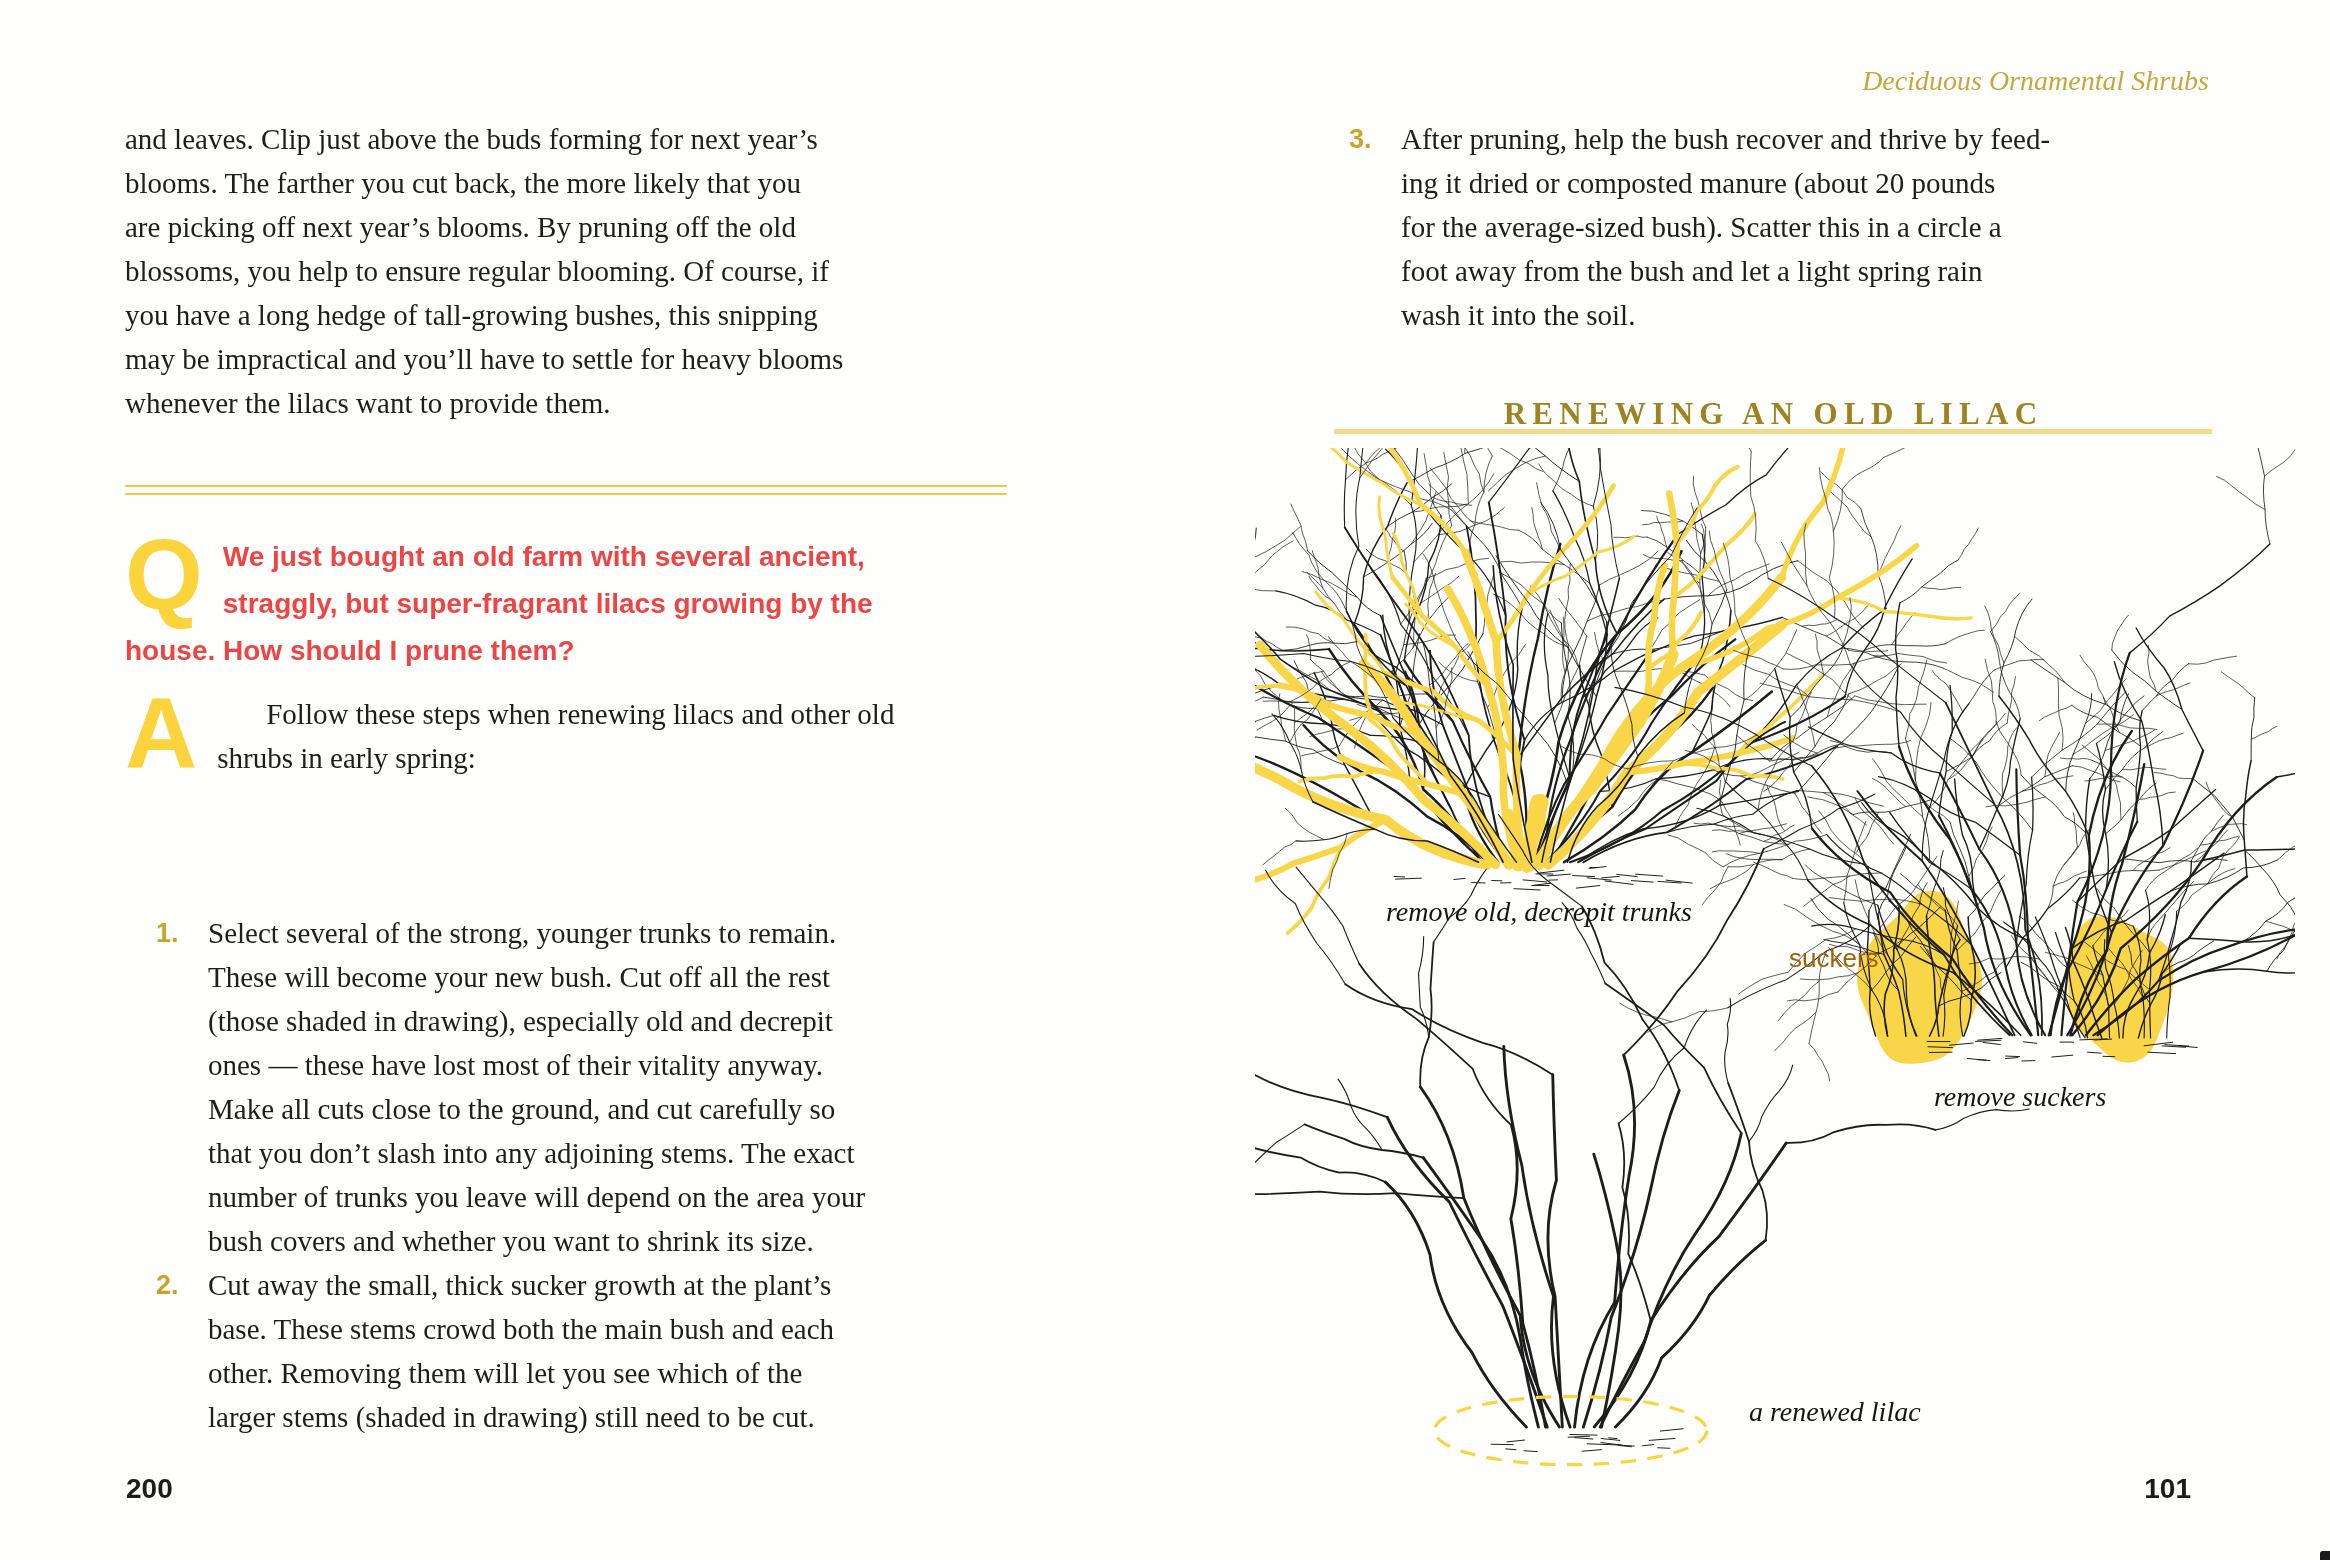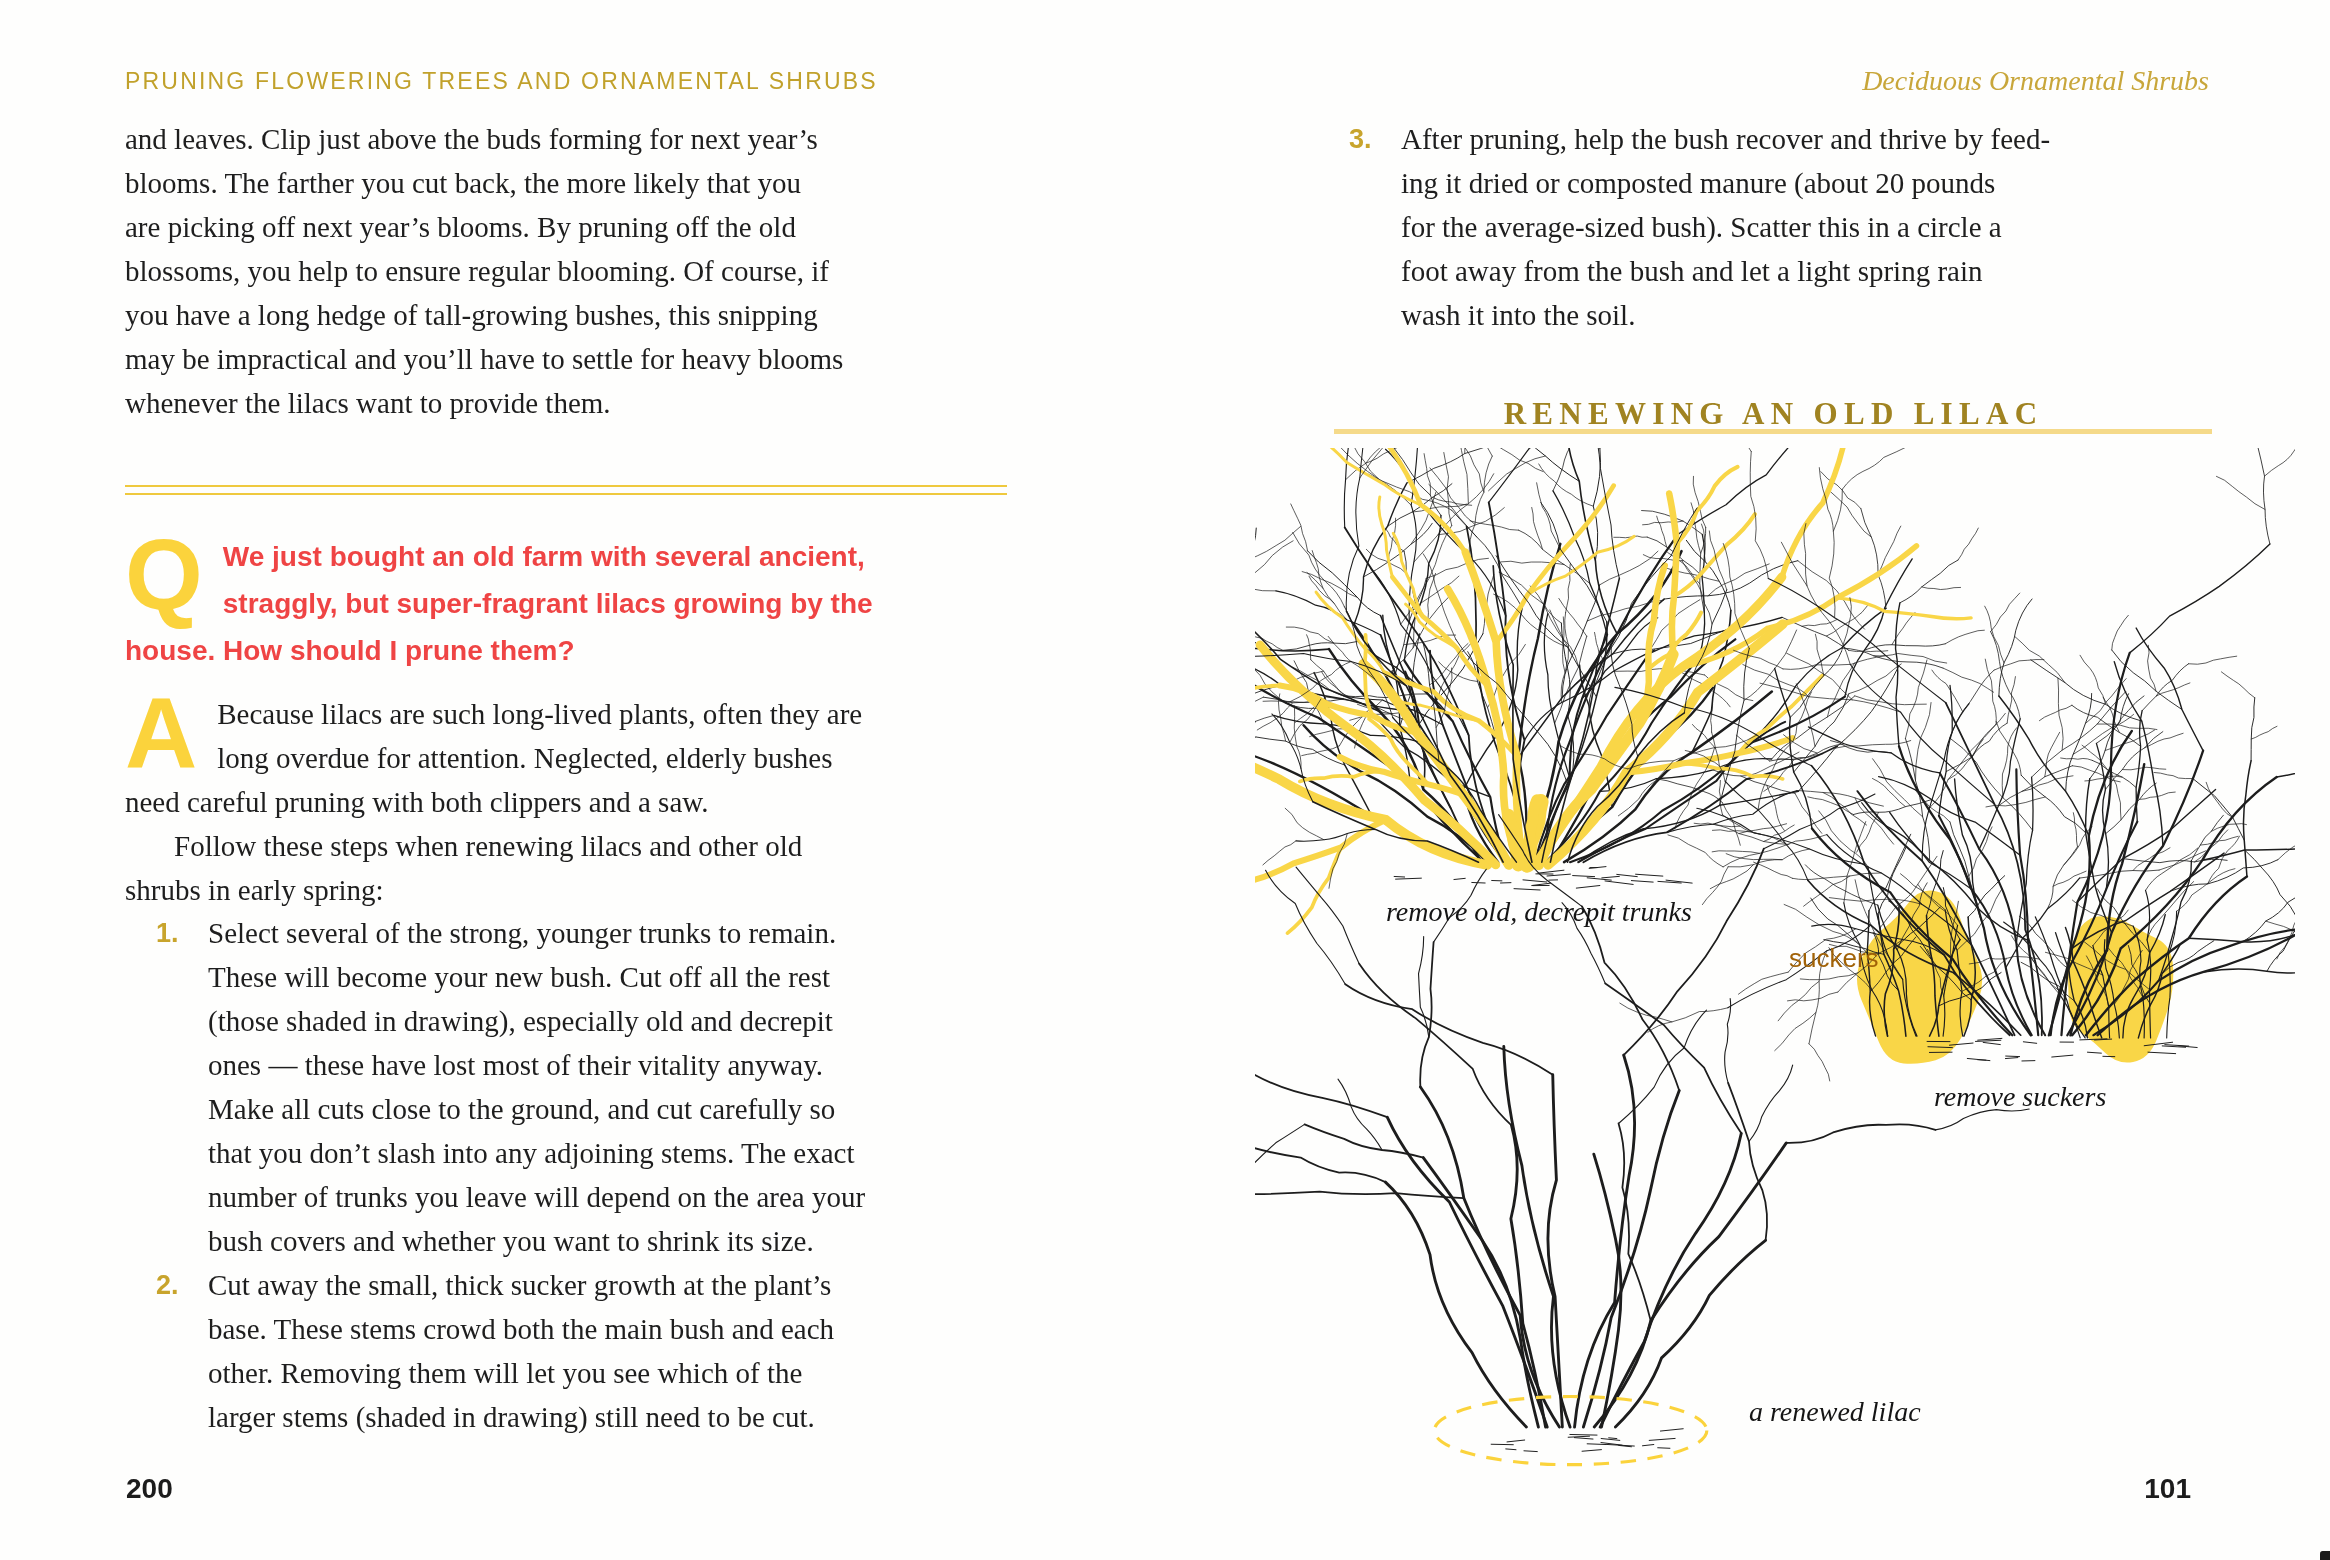--- a/index.html
+++ b/index.html
@@ -69,44 +69,40 @@
   .lbl-suckers{left:1789px;top:943px;}
   .cap-suckers{left:1934px;top:1081px;}
   .cap-renewed{left:1749px;top:1396px;}
   .corner-mark{left:2320px;top:1551px;width:10px;height:10px;background:#1B1B1B;border-radius:2.7px 0 0 0;}
 </style>
 </head>
 <body>
 
 <div class="spread">
 
-  <div class="abs running-head-left">PRUNING FLOWERING TREES AND ORNAMENTAL SHRUBS</div>
 
   <div class="abs para1 serif-body lines">and leaves. Clip just above the buds forming for next year’s
 blooms. The farther you cut back, the more likely that you
 are picking off next year’s blooms. By pruning off the old
 blossoms, you help to ensure regular blooming. Of course, if
 you have a long hedge of tall-growing bushes, this snipping
 may be impractical and you’ll have to settle for heavy blooms
 whenever the lilacs want to provide them.</div>
 
   <div class="abs divider"></div>
 
   <div class="abs q-block">
     <span class="dropcap">Q</span>
     <div class="q-text lines">We just bought an old farm with several ancient,
 straggly, but super-fragrant lilacs growing by the
 house. How should I prune them?</div>
   </div>
 
   <div class="abs a-block">
     <span class="dropcap">A</span>
-    <div class="serif-body lines">Because lilacs are such long-lived plants, often they are
-long overdue for attention. Neglected, elderly bushes
-need careful pruning with both clippers and a saw.</div>
     <div class="serif-body lines a-para2">Follow these steps when renewing lilacs and other old
 shrubs in early spring:</div>
   </div>
 
   <div class="abs list-left num-list">
     <div class="list-item">
       <span class="num">1.</span>
       <div class="item-text serif-body lines">Select several of the strong, younger trunks to remain.
 These will become your new bush. Cut off all the rest
 (those shaded in drawing), especially old and decrepit

